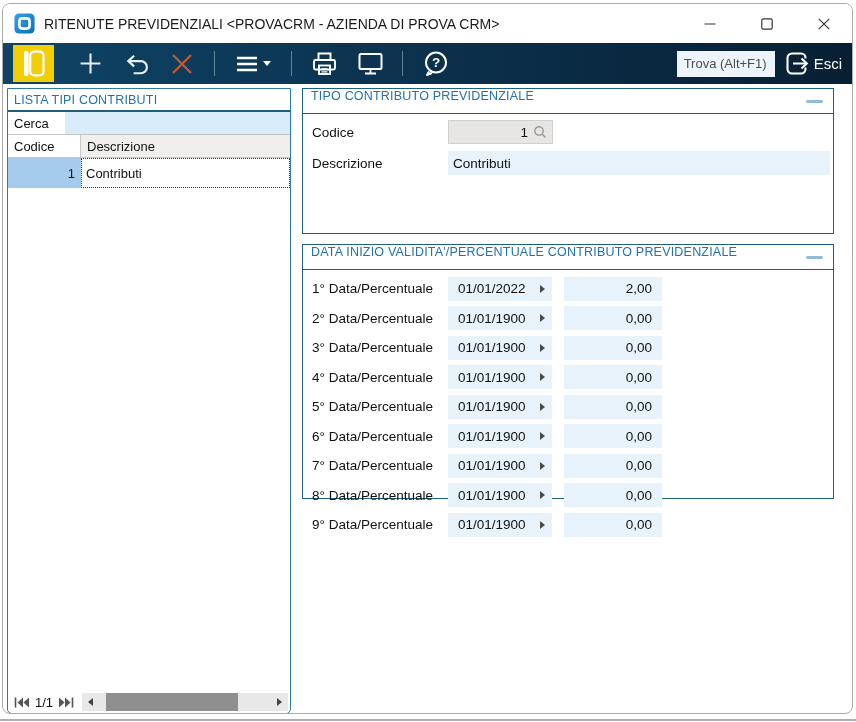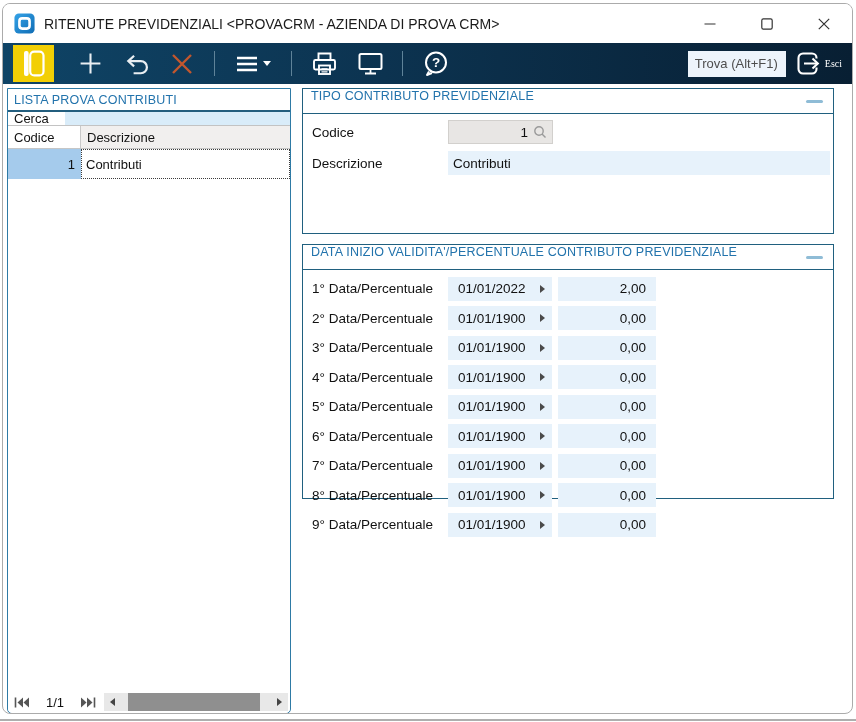--- a/index.html
+++ b/index.html
@@ -25,45 +25,45 @@
   .tb-yellow { width:41px; height:37px; background:#f2cf05; display:flex; align-items:center;
                justify-content:center; margin-right:13px; flex:0 0 auto; }
   .tb-btn { width:34px; height:34px; display:flex; align-items:center; justify-content:center; margin:0 6px; flex:0 0 auto; }
   .tb-sep { width:1px; height:25px; background:#5f8399; margin:0 9px; flex:0 0 auto; }
   .caret-down { width:0; height:0; border-left:4px solid transparent; border-right:4px solid transparent;
                 border-top:5px solid #fff; margin-left:5px; }
   .find-input { margin-left:auto; width:98px; height:26px; background:#edf4fb; border:none; outline:none;
                 font-family:"Liberation Sans",sans-serif; font-size:13px; color:#4d4d4d; padding-left:7px; }
   .find-input::placeholder { color:#4d4d4d; opacity:1; }
   .exit-group { display:flex; align-items:center; margin-left:11px; margin-right:2px; }
-  .exit-label { color:#fff; font-size:10px; margin-left:5px;font-family:Liberation Serif, serif; }
+  .exit-label { color:#fff; font-size:15px; margin-left:5px; }
 
   
   .panel-title-text { color:#2273ac; font-size:12.5px; letter-spacing:0.2px; }
   .collapse-dash { position:absolute; right:10px; top:11px; width:17px; height:3px;
                    background:#8fbcd6; border-radius:1.5px; }
 
   
   .list-panel { position:absolute; left:4px; top:84px; width:284px; height:626px;
                 border:1px solid #2e7aa5; border-radius:0 0 5px 5px; background:#fff; }
   .list-title { height:23px; display:flex; align-items:center; padding-left:6px;
                 border-bottom:2px solid #235e7e; }
-  .search-row { height:14px; display:flex; border-bottom:1px solid #c3c3c3; }
+  .search-row { height:23px; display:flex; border-bottom:1px solid #c3c3c3; }
   .search-label { width:57px; display:flex; align-items:center; padding-left:6px; font-size:13px; background:#fff; }
   .search-input { flex:1; background:#d9ecf9; border:none; outline:none; font-family:"Liberation Sans",sans-serif; font-size:13px; }
   .grid-header { height:23px; display:flex; border-bottom:1px solid #c6c6c6; font-size:13px; }
   .gh-codice { width:73px; background:#fff; display:flex; align-items:center; padding-left:6px; border-right:1px solid #c9c9c9; }
   .gh-desc { flex:1; background:#f1efee; display:flex; align-items:center; padding-left:6px; }
   .grid-row { height:30px; display:flex; font-size:13px; }
   .cell-codice { width:73px; background:#a5cbec; display:flex; align-items:center; justify-content:flex-end; padding-right:6px; }
   .cell-desc { flex:1; background:#fff; border:1px dotted #3c3c3c; display:flex; align-items:center; padding-left:4px; }
 
   .pager-bar { position:absolute; left:0; right:0; bottom:0; height:22px; display:flex;
                align-items:center; padding-left:6px; background:#fff; border-radius:0 0 5px 5px; }
-  .page-indicator { font-size:13px; margin:0 16px; }
+  .page-indicator { font-size:13px; margin:0 5px; }
   .h-scroll { flex:1; align-self:stretch; margin:2px 2px 2px 8px; background:#e8e8e8; position:relative;
               display:flex; align-items:center; }
   .scroll-arrow { width:0; height:0; border-top:4px solid transparent; border-bottom:4px solid transparent; }
   .scroll-arrow.left  { border-right:5px solid #444; margin-left:6px; }
   .scroll-arrow.right { border-left:5px solid #444; position:absolute; right:6px; }
   .scroll-thumb { position:absolute; left:24px; top:0; bottom:0; width:132px; background:#8f8f8f; }
 
   
   .rpanel { position:absolute; left:299px; width:532px; border:1px solid #20607f; background:#fff; }
   .rpanel-title { height:25px; display:flex; align-items:flex-start; padding-left:8px;
@@ -78,21 +78,21 @@
   .desc-field { width:382px; height:24px; background:#e7f2fb; display:flex; align-items:center;
                 padding-left:5px; font-size:13.5px; }
 
   .vrows { padding-top:4px; }
   .vrow { display:flex; align-items:center; height:29.5px; }
   .date-field { width:104px; height:24px; background:#e7f2fb; display:flex; align-items:center;
                 padding:0 7px 0 10px; font-size:13.5px; }
   .date-field .val { flex:1; }
   .tri-right { width:0; height:0; border-left:5px solid #4a4a4a; border-top:4px solid transparent;
                border-bottom:4px solid transparent; }
-  .pct-field { width:98px; height:24px; background:#e7f2fb; margin-left:6px; display:flex;
+  .pct-field { width:98px; height:24px; background:#e7f2fb; margin-left:12px; display:flex;
                align-items:center; justify-content:flex-end; padding-right:10px; font-size:13.5px; }
 </style>
 </head>
 <body>
 
 <div class="screen">
   <div class="window">
 
     <div class="titlebar">
       <svg class="app-logo" viewBox="0 0 24 24">
@@ -185,21 +185,21 @@
           <rect x="17.5" y="6.5" width="4" height="9" fill="#0a2437"></rect>
           <path d="M7 11.5 H20.5" stroke="#fff" stroke-width="2.1"></path>
           <path d="M15.5 6.5 L20.8 11.5 L15.5 16.5" fill="none" stroke="#fff" stroke-width="2.1"></path>
         </svg>
         <span class="exit-label">Esci</span>
       </div>
     </div>
 
     <div class="list-panel">
       <div class="list-title">
-        <span class="panel-title-text">LISTA PROVA CONTRIBUTI</span>
+        <span class="panel-title-text">LISTA TIPI CONTRIBUTI</span>
       </div>
       <div class="search-row">
         <span class="search-label">Cerca</span>
         <input class="search-input" type="text" value="" style="">
       </div>
       <div class="grid-header">
         <div class="gh-codice">Codice</div>
         <div class="gh-desc">Descrizione</div>
       </div>
       <div class="grid-row">

